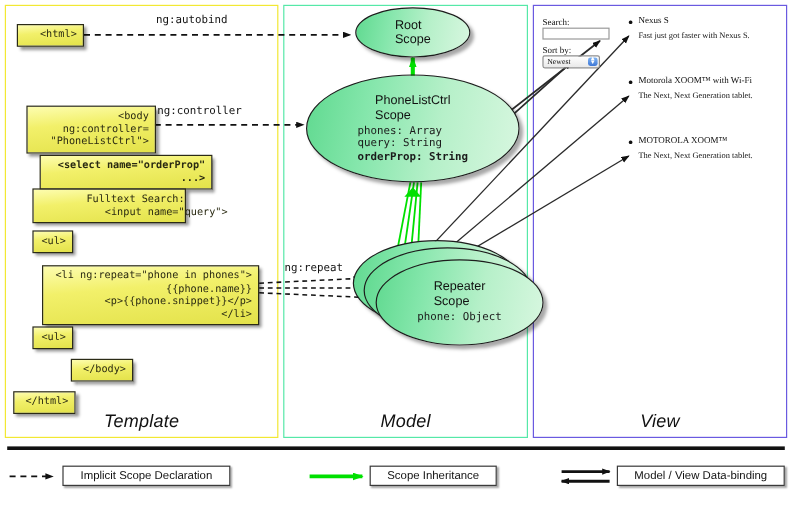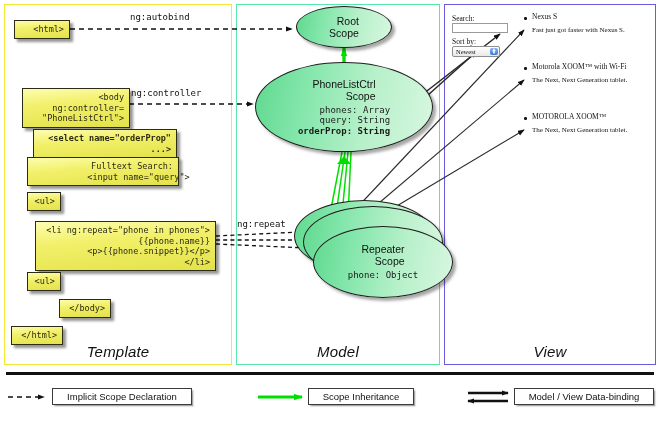--- a/index.html
+++ b/index.html
@@ -26,21 +26,21 @@
         font-size:8.5px;line-height:10.5px;color:#2a2a12;
         padding:3px 5px 3px 5px;white-space:pre;text-align:right;}
   .ybox.b{font-weight:bold;}
 
   
   .ell{position:absolute;border-radius:50%;box-sizing:border-box;
        border:1.5px solid #1d1d1d;
        background:linear-gradient(100deg,#5fd98f 0%,#84e6ab 28%,#b6f0c9 62%,#d8f7e0 100%);
        box-shadow:3px 3px 3px rgba(0,0,0,.35);
        display:flex;flex-direction:column;align-items:center;justify-content:center;
-       text-align:right;color:#111;}
+       text-align:left;color:#111;}
   .ell .ttl{font-family:"Liberation Sans",sans-serif;font-size:10.5px;line-height:12px;}
   .ell .props{font-family:"DejaVu Sans Mono","Liberation Mono",monospace;
               font-size:9px;line-height:10.5px;margin-top:3px;color:#1b1b1b;}
   .ell .props .bold{font-weight:bold;}
 
   
   .v-label{position:absolute;font-family:"Liberation Serif",serif;font-size:7.5px;color:#111;}
   .v-input{position:absolute;box-sizing:border-box;border:1px solid #9a9a9a;background:#fff;}
   .v-select{position:absolute;box-sizing:border-box;border:1px solid #8e8e8e;border-radius:2px;
             background:linear-gradient(180deg,#ffffff 0%,#e9e9e9 100%);
@@ -142,21 +142,21 @@
 
   <div class="ybox z3" style="left:14px;top:20px;width:56px;">&lt;html&gt;</div>
 
   <div class="ybox z3" style="left:22px;top:88px;width:108px;">&lt;body
  ng:controller=
  "PhoneListCtrl"&gt;</div>
 
   <div class="ybox b z3" style="left:33px;top:129px;width:144px;">&lt;select name="orderProp"
    ...&gt;</div>
 
-  <div class="ybox z3" style="left:27px;top:157px;width:152px;padding-left:44px;">Fulltext Search:
+  <div class="ybox z3" style="left:27px;top:157px;width:128px;padding-left:44px;">Fulltext Search:
    &lt;input name="query"&gt;</div>
 
   <div class="ybox z3" style="left:27px;top:192px;width:34px;">&lt;ul&gt;</div>
 
   <div class="ybox z3" style="left:35px;top:221px;width:181px;">&lt;li ng:repeat="phone in phones"&gt;
    {{phone.name}}
    &lt;p&gt;{{phone.snippet}}&lt;/p&gt;
 &lt;/li&gt;</div>
 
   <div class="ybox z3" style="left:27px;top:272px;width:34px;">&lt;ul&gt;</div>
@@ -177,21 +177,21 @@
     <div class="ttl">PhoneListCtrl<br>Scope</div>
     <div class="props">
       <div>phones: Array</div>
       <div>query: String</div>
       <div class="bold">orderProp: String</div>
     </div>
   </div>
 
   <div class="ell z2" style="left:294px;top:200px;width:140px;height:72px;"></div>
   <div class="ell z2" style="left:303px;top:206px;width:140px;height:72px;"></div>
-  <div class="ell z3" style="left:313px;top:226px;width:140px;height:72px;">
+  <div class="ell z3" style="left:313px;top:216px;width:140px;height:72px;">
     <div class="ttl">Repeater<br>Scope</div>
     <div class="props">
       <div>phone: Object</div>
     </div>
   </div>
 
   <div class="v-label z3" style="left:452px;top:14px;">Search:</div>
   <input class="v-input z3" style="left: 452px; top: 23px; width: 56px; height: 10px;" type="text" placeholder="">
 
   <div class="v-label z3" style="left:452px;top:37px;">Sort by:</div>

